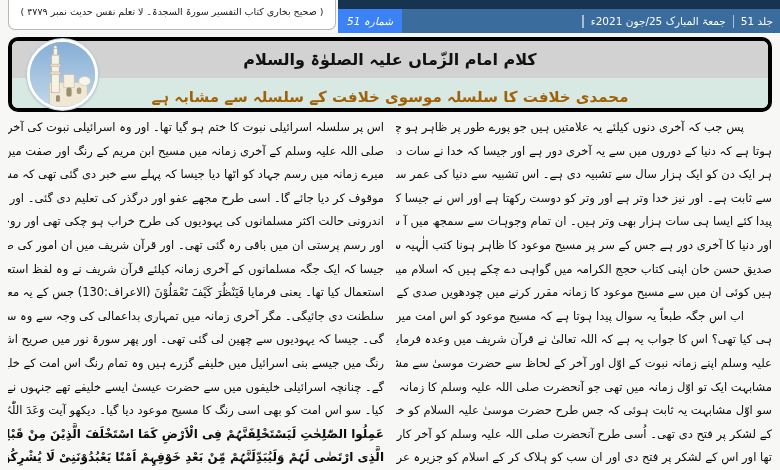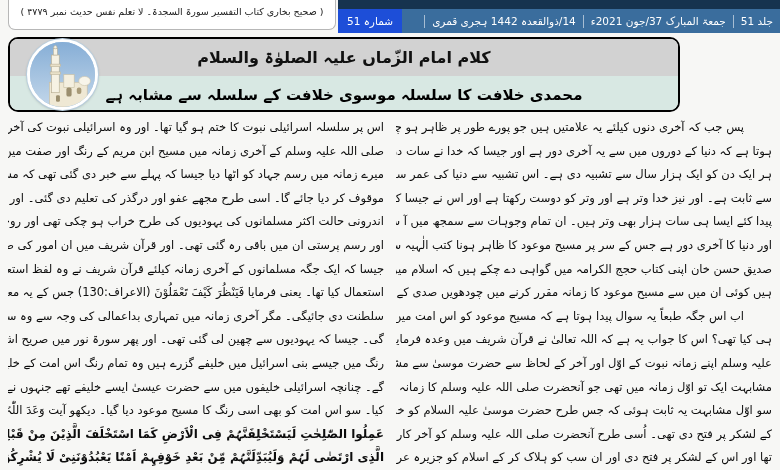--- a/index.html
+++ b/index.html
@@ -13,29 +13,29 @@
              border-radius:0 0 7px 7px; text-align:center; direction:rtl; }
   .prevbox .ref { display:inline-block; padding-top:1px; font-size:9.5px; color:#222; white-space:nowrap; }
 
   
   .topbar { position:absolute; left:338px; top:0; width:442px; height:33px; }
   .topbar .navy { height:9px; background:#16334f; }
   .topbar .blue { height:24px; background:#3a6d9d; display:flex; direction:rtl;
                   align-items:stretch; color:#fff; font-size:10.5px; }
   .topbar .blue .item { display:flex; align-items:center; padding:0 7px; white-space:nowrap; }
   .topbar .blue .sep { width:1px; align-self:center; height:13px; background:rgba(255,255,255,.55); }
-  .topbar .blue .issue { background:#1d4ed8; margin-inline-start:auto; padding:8px 9px; }
+  .topbar .blue .issue { background:#3b82f6; margin-inline-start:auto; padding:8px 9px;font-style:italic; }
 
   
-  .titlebox { position:absolute; left:8px; top:37px; width:672px; height:75px;
-              border:2px solid #000000; border-radius:10px; overflow:hidden; background:#fff; }
+  .titlebox { position:absolute; left:8px; top:37px; width:764px; height:75px;
+              border:4px solid #000000; border-radius:10px; overflow:hidden; background:#fff; }
   .band-gray { height:37px; background:#d2d2d2; display:flex; align-items:center; justify-content:center; }
   .band-teal { height:37px; background:#d8e8e3; display:flex; align-items:center; justify-content:center; }
   .heading    { font-size:16px; font-weight:bold; color:#111; }
-  .subheading { font-size:15px; font-weight:bold; color:#000000; }
+  .subheading { font-size:15px; font-weight:bold; color:#a16207; }
 
   
   .mosque { position:absolute; left:27px; top:39px; width:71px; height:71px; border-radius:50%;
             border:3px solid #ffffff; box-shadow:0 0 0 1px #b9cede, 0 1px 3px rgba(0,0,0,.25);
             overflow:hidden; background:#9cbcdc; z-index:5; }
   .mosque svg { display:block; width:100%; height:100%; }
 
   
   .bodytext { position:absolute; top:116px; left:8px; width:764px; height:354px;
               display:flex; direction:rtl; gap:12px; }
@@ -52,23 +52,22 @@
 
   <div class="prevbox">
     <span class="ref">( صحیح بخاری کتاب التفسیر سورۃ السجدۃ۔ لا تعلم نفس حدیث نمبر ۴۷۷۹ )</span>
   </div>
 
   <div class="topbar">
     <div class="navy"></div>
     <div class="blue">
       <span class="item">جلد 51</span>
       <span class="sep"></span>
-      <span class="item">جمعۃ المبارک 37/جون 2021ء</span>
+      <span class="item">جمعۃ المبارک 25/جون 2021ء</span>
       <span class="sep"></span>
-      <span class="item">14/ذوالقعدہ 1442 ہجری قمری</span>
       <span class="sep"></span>
       <span class="item issue">شمارہ 51</span>
     </div>
   </div>
 
   <div class="titlebox">
     <div class="band-gray">
       <span class="heading">کلام امام الزّماں علیہ الصلوٰۃ والسلام</span>
     </div>
     <div class="band-teal">

